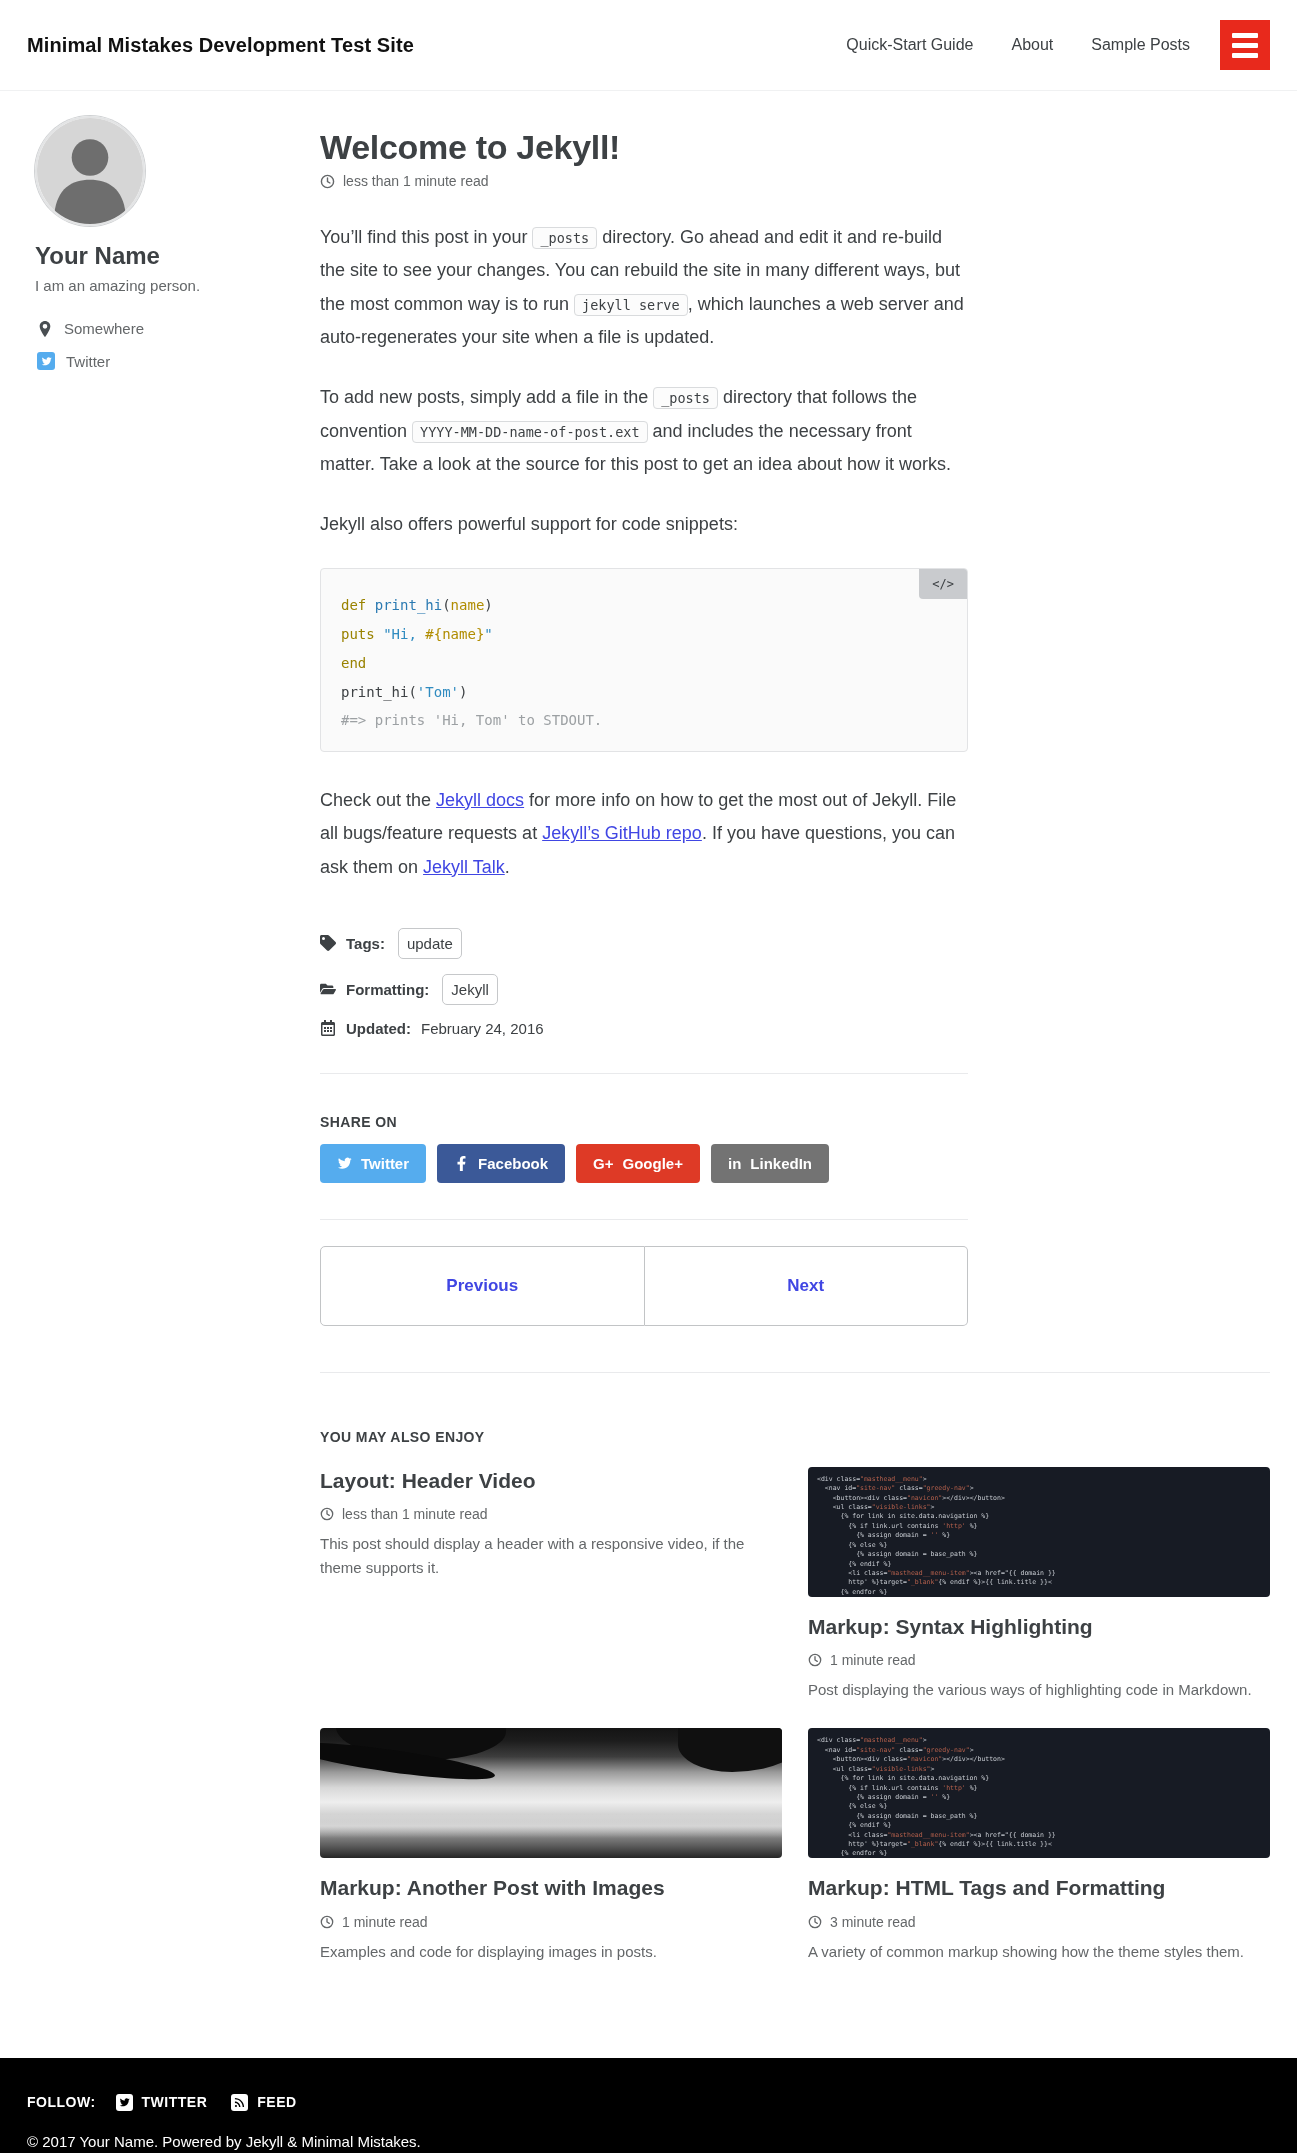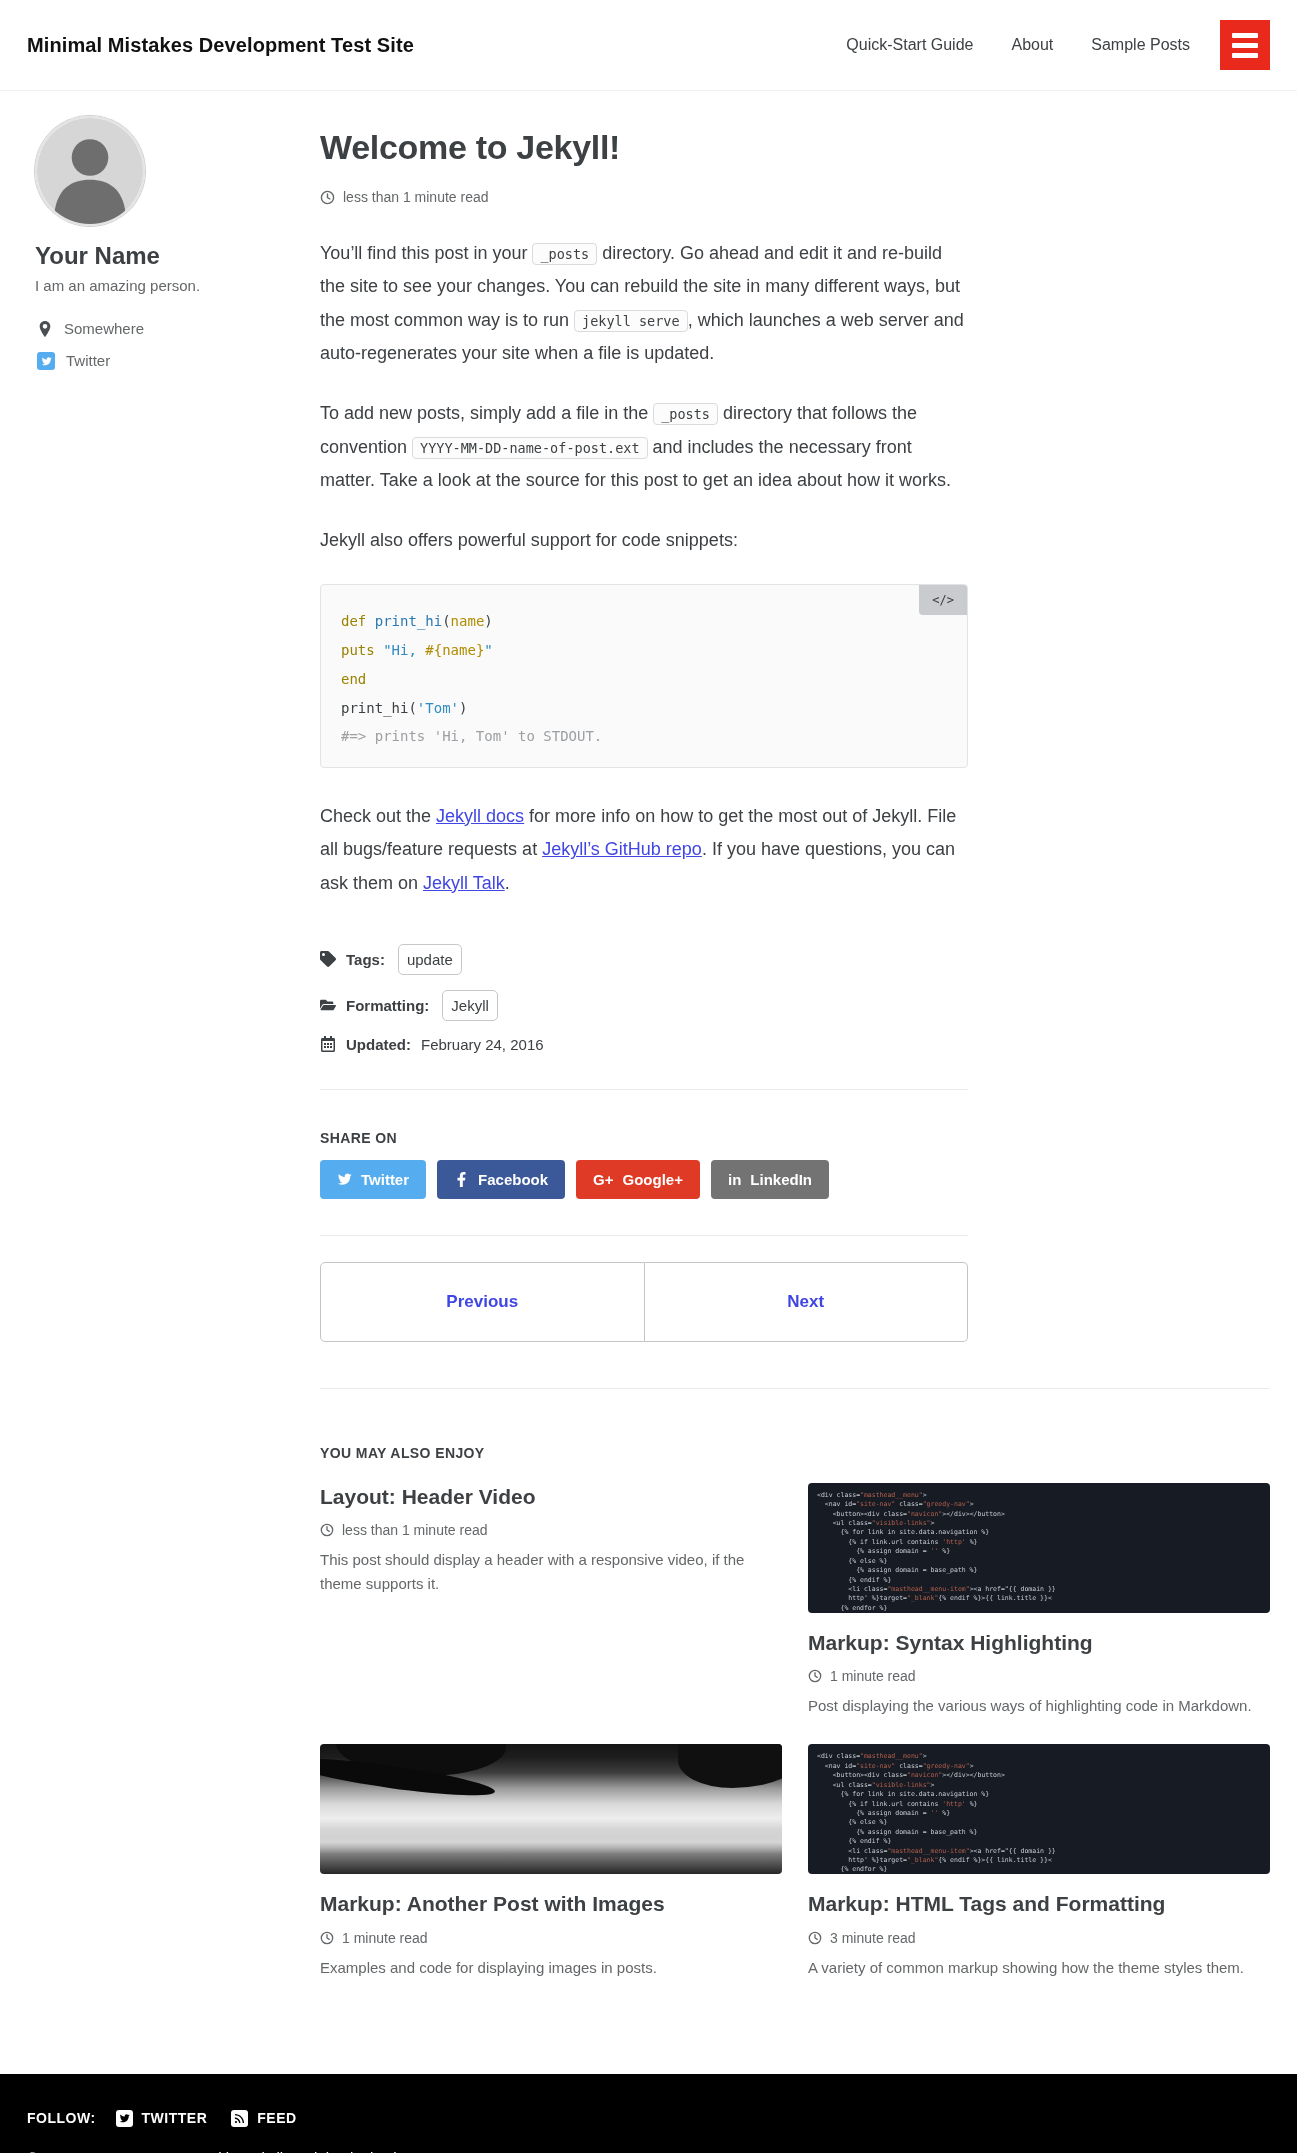--- a/index.html
+++ b/index.html
@@ -27,31 +27,31 @@
   .sidebar{flex:0 0 293px}
   .main{flex:1;max-width:950px}
   article{max-width:648px}
 
   
   .avatar{width:110px;height:110px;border-radius:50%;overflow:hidden;border:2px solid #e3e4e5;margin:2px 0 16px 8px;box-shadow:0 0 0 1px #cfd1d3}
   .avatar svg{display:block;width:100%;height:100%}
   .author-name{font-size:24px;font-weight:700;margin:0 0 7px 8px;color:#3d4144}
   .author-bio{font-size:15px;color:var(--muted);margin:0 0 26px 8px}
   .author-links{list-style:none;margin:0;padding:0 0 0 10px;display:flex;flex-direction:column;gap:15px}
-  .author-link{display:flex;gap:11px;font-size:15px;color:var(--muted)}
+  .author-link{display:flex;align-items:center;gap:11px;font-size:15px;color:var(--muted)}
   .author-link .icon{color:#494e52}
   .tw-badge{width:18px;height:18px;border-radius:3px;background:#55acee;color:#fff;display:inline-flex;align-items:center;justify-content:center;flex:0 0 18px}
   .tw-badge svg{width:11px;height:11px}
 
   
   .icon{display:inline-flex;align-items:center;justify-content:center}
   .icon svg{width:16px;height:16px;display:block}
 
   
-  .page-title{font-size:34px;line-height:1.15;font-weight:700;margin:14px 0 22px;letter-spacing:-.3px}
+  .page-title{font-size:34px;line-height:1.15;font-weight:700;margin:14px 0 6px;letter-spacing:-.3px}
   .page-meta{display:flex;align-items:center;gap:8px;font-size:14px;color:var(--muted);margin:0 0 32px}
   .page-meta .icon svg{width:15px;height:15px}
   .body-text{font-size:18px;line-height:1.85;margin:0 0 27px}
   .inline-code{font-family:"DejaVu Sans Mono","Liberation Mono",monospace;font-size:13.5px;background:#fcfcfc;border:1px solid #d9dbdd;border-radius:4px;padding:2px 7px;color:#3d4144;white-space:nowrap}
   .text-link{color:var(--accent);text-decoration:underline}
 
   .code-block{position:relative;background:#fafafa;border:1px solid #e2e3e5;border-radius:4px;padding:22px 20px 16px;margin:4px 0 32px;font-family:"DejaVu Sans Mono","Liberation Mono",monospace;font-size:14px;line-height:2.05}
   .code-tab{position:absolute;top:0;right:0;background:#c9cbce;color:#3d4144;font-size:12px;line-height:1;padding:9px 13px;border-radius:0 3px 0 4px;font-family:"DejaVu Sans Mono",monospace}
   .tok-kw{color:#998200}.tok-fn{color:#2b7ab2}.tok-id{color:#b08c00}
   .tok-str{color:#2f8bc0}.tok-com{color:#9ca0a3}.tok-pl{color:#3d4144}

